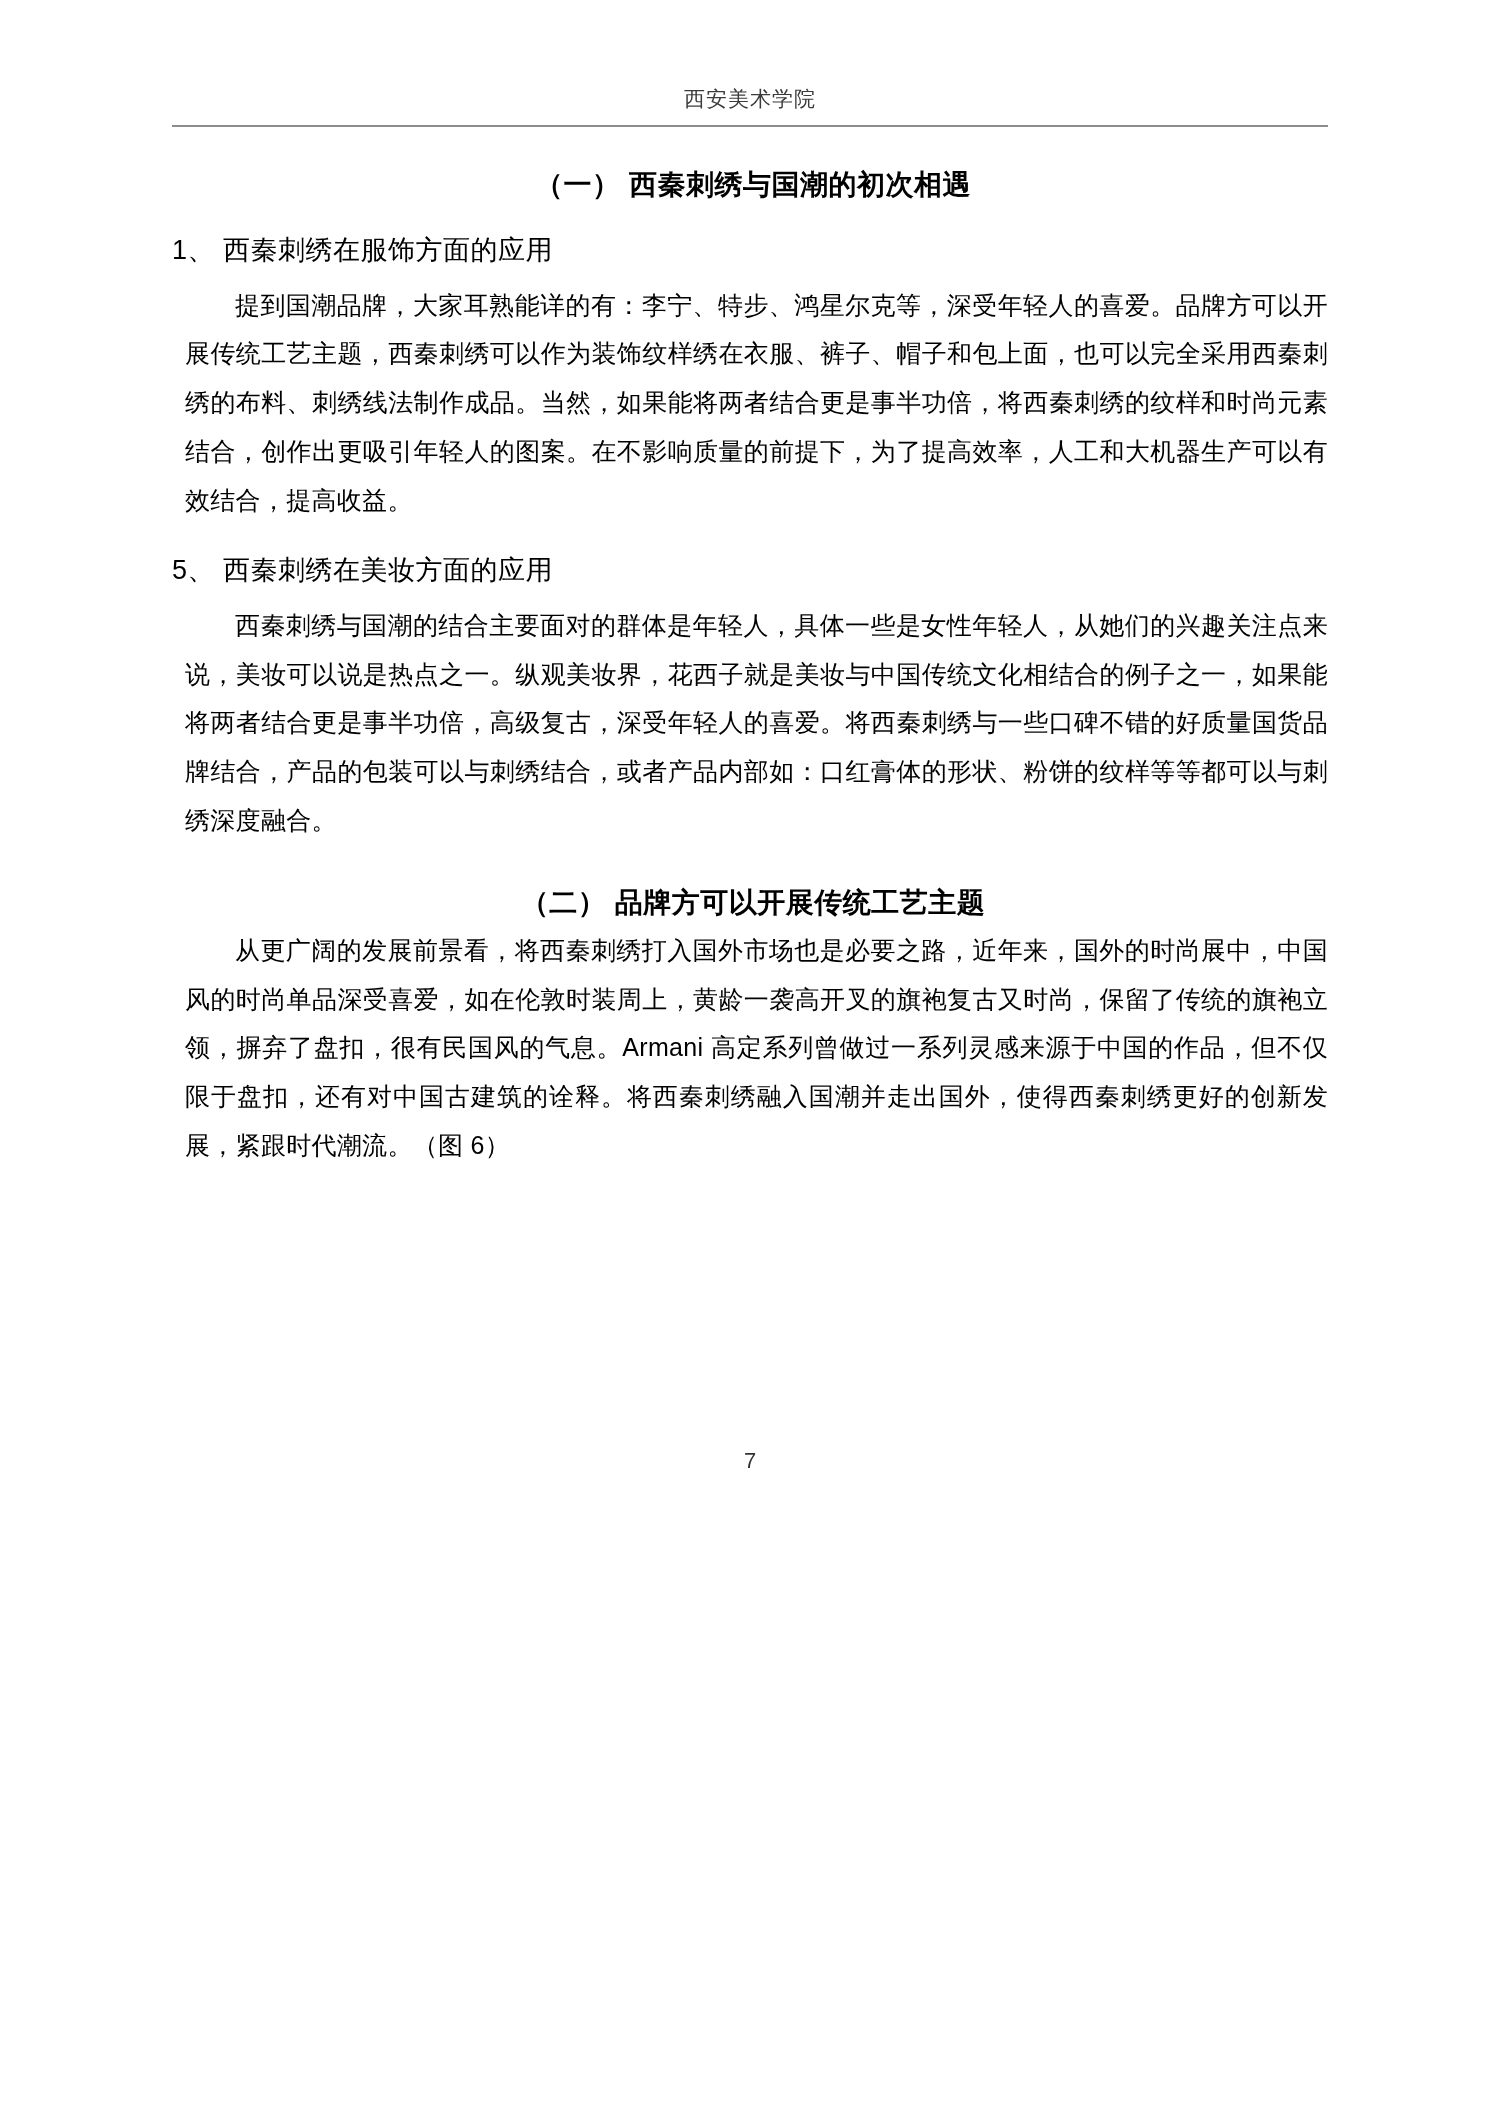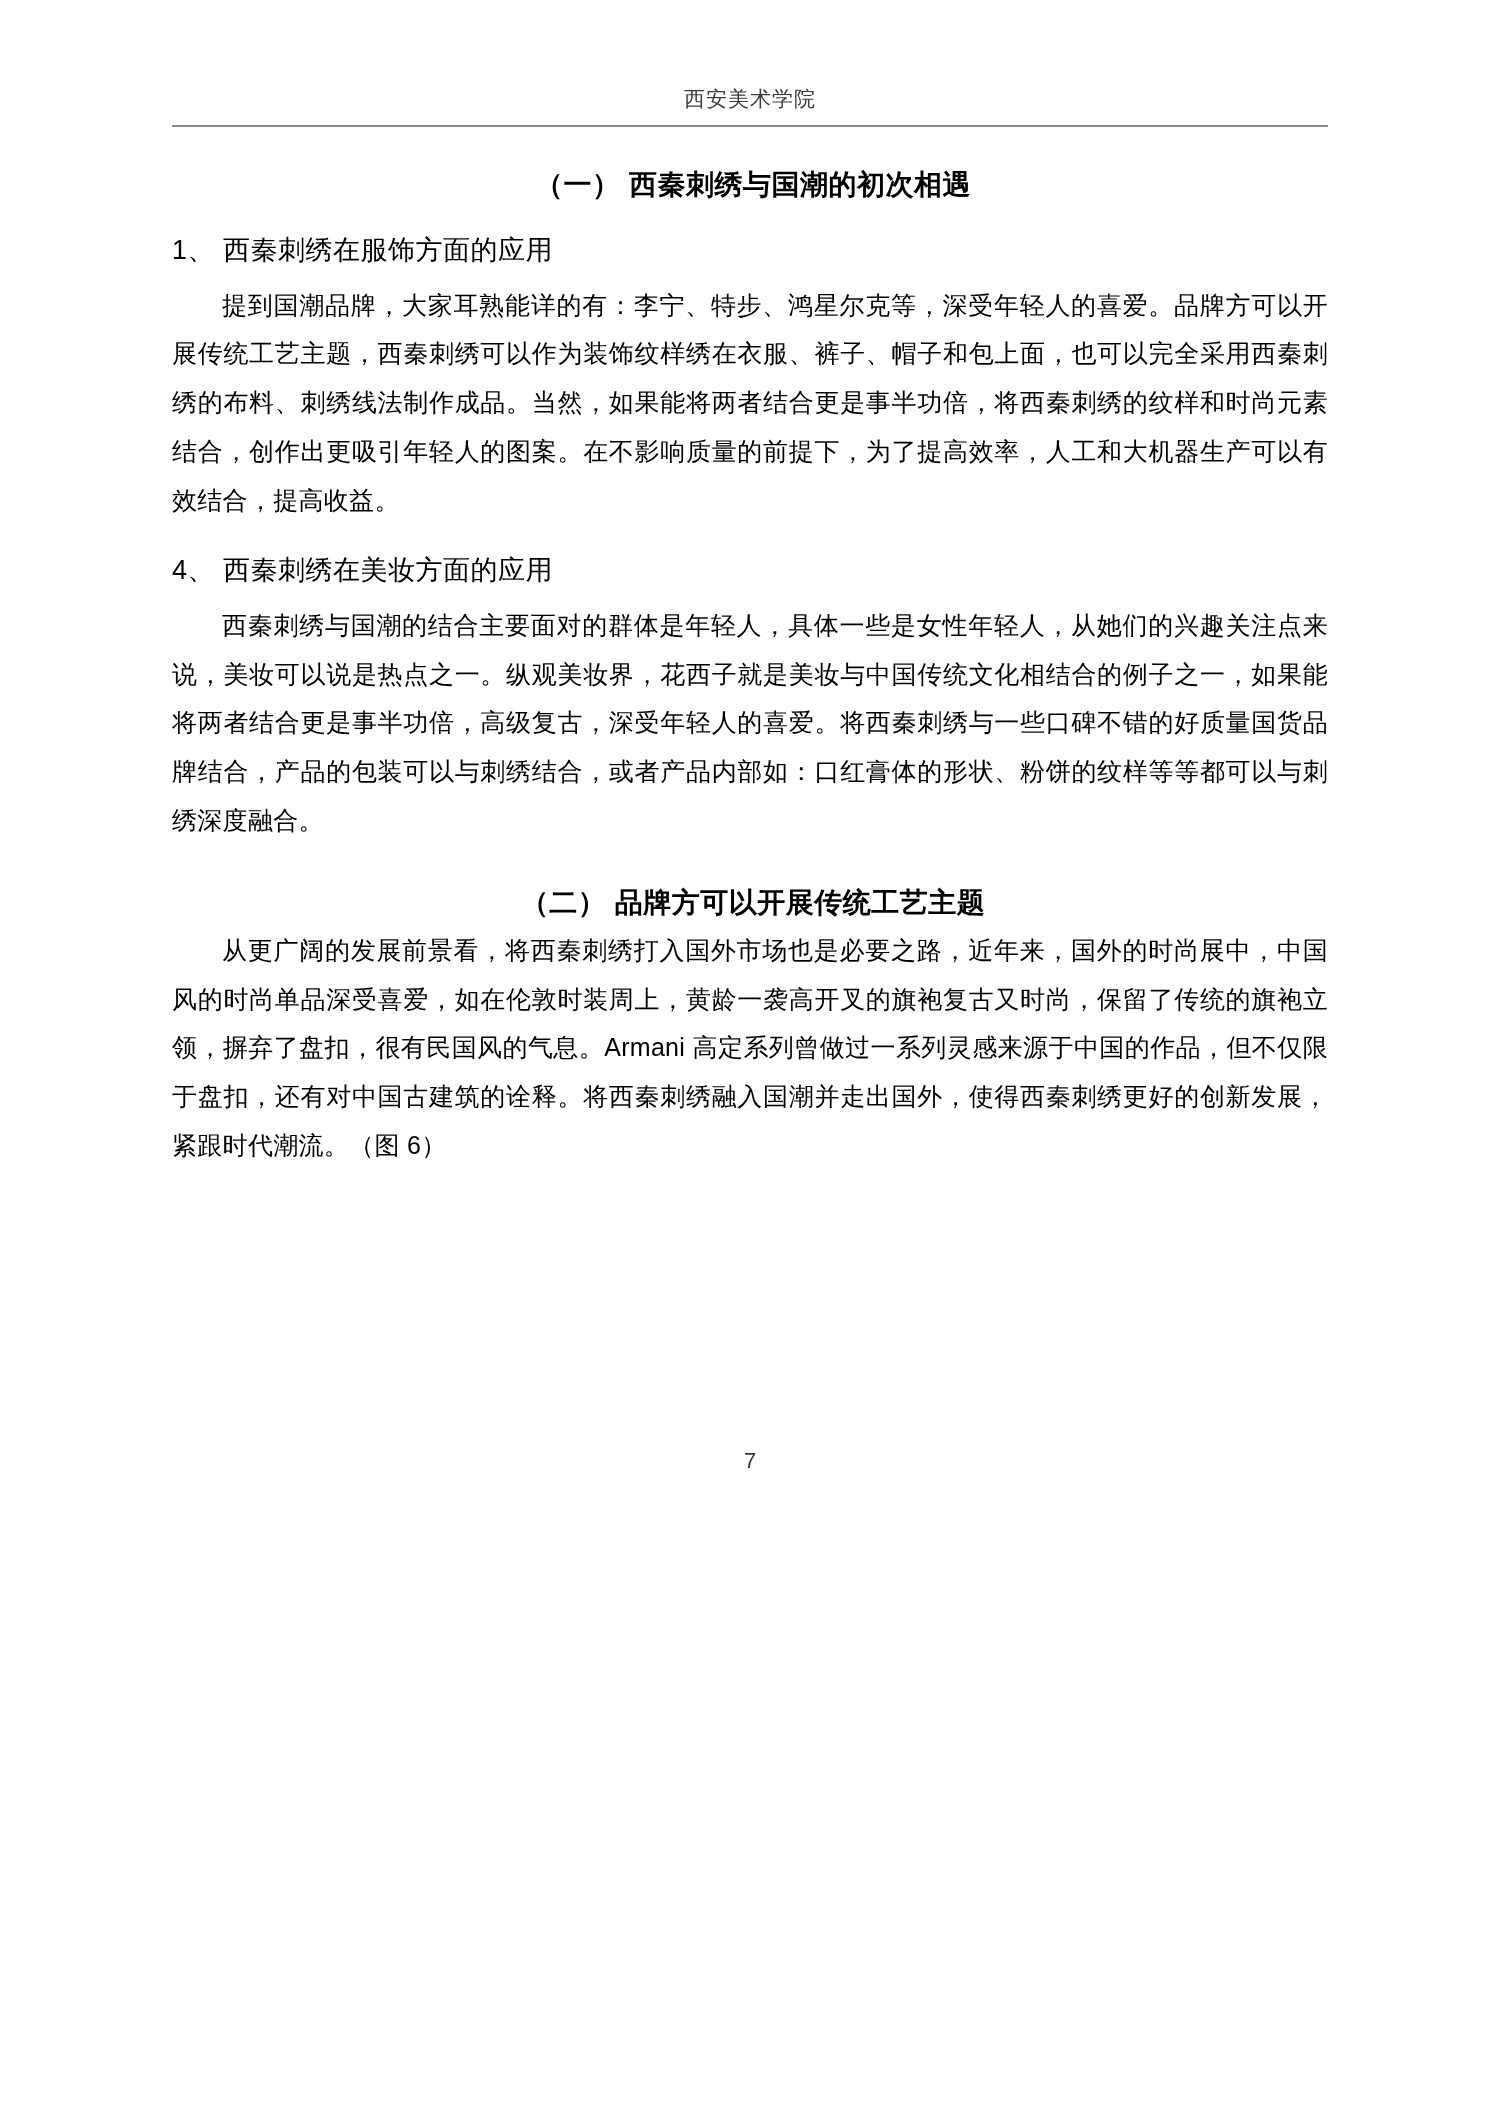--- a/index.html
+++ b/index.html
@@ -53,21 +53,21 @@
     line-height: 1.4;
     text-align: center;
   }
   .list-line {
     margin: 26px 0 0 0;
     font-size: 27px;
     line-height: 1.5;
     letter-spacing: 0.5px;
   }
   p.body-text {
-    margin: 10px 0 0 0;
+    margin: 10px 0 0 13px;
     font-size: 25px;
     line-height: 1.95;
     text-align: justify;
     text-justify: inter-ideograph;
     text-indent: 2em;
     letter-spacing: 0.3px;
   }
   p.body-text.tight {
     margin-top: 4px;
   }
@@ -91,21 +91,21 @@
     <div class="header-rule"></div>
   </div>
 
 
   <h2 class="section-title">（一） 西秦刺绣与国潮的初次相遇</h2>
 
   <div class="list-line">1、 西秦刺绣在服饰方面的应用</div>
 
   <p class="body-text">提到国潮品牌，大家耳熟能详的有：李宁、特步、鸿星尔克等，深受年轻人的喜爱。品牌方可以开展传统工艺主题，西秦刺绣可以作为装饰纹样绣在衣服、裤子、帽子和包上面，也可以完全采用西秦刺绣的布料、刺绣线法制作成品。当然，如果能将两者结合更是事半功倍，将西秦刺绣的纹样和时尚元素结合，创作出更吸引年轻人的图案。在不影响质量的前提下，为了提高效率，人工和大机器生产可以有效结合，提高收益。</p>
 
-  <div class="list-line">4、 西秦刺绣在美妆方面的应用</div>
+  <div class="list-line">5、 西秦刺绣在美妆方面的应用</div>
 
   <p class="body-text">西秦刺绣与国潮的结合主要面对的群体是年轻人，具体一些是女性年轻人，从她们的兴趣关注点来说，美妆可以说是热点之一。纵观美妆界，花西子就是美妆与中国传统文化相结合的例子之一，如果能将两者结合更是事半功倍，高级复古，深受年轻人的喜爱。将西秦刺绣与一些口碑不错的好质量国货品牌结合，产品的包装可以与刺绣结合，或者产品内部如：口红膏体的形状、粉饼的纹样等等都可以与刺绣深度融合。</p>
 
   <h2 class="section-title">（二） 品牌方可以开展传统工艺主题</h2>
 
   <p class="body-text tight">从更广阔的发展前景看，将西秦刺绣打入国外市场也是必要之路，近年来，国外的时尚展中，中国风的时尚单品深受喜爱，如在伦敦时装周上，黄龄一袭高开叉的旗袍复古又时尚，保留了传统的旗袍立领，摒弃了盘扣，很有民国风的气息。Armani 高定系列曾做过一系列灵感来源于中国的作品，但不仅限于盘扣，还有对中国古建筑的诠释。将西秦刺绣融入国潮并走出国外，使得西秦刺绣更好的创新发展，紧跟时代潮流。（图 6）</p>
 
   <div class="page-number">7</div>
 
 </div>

